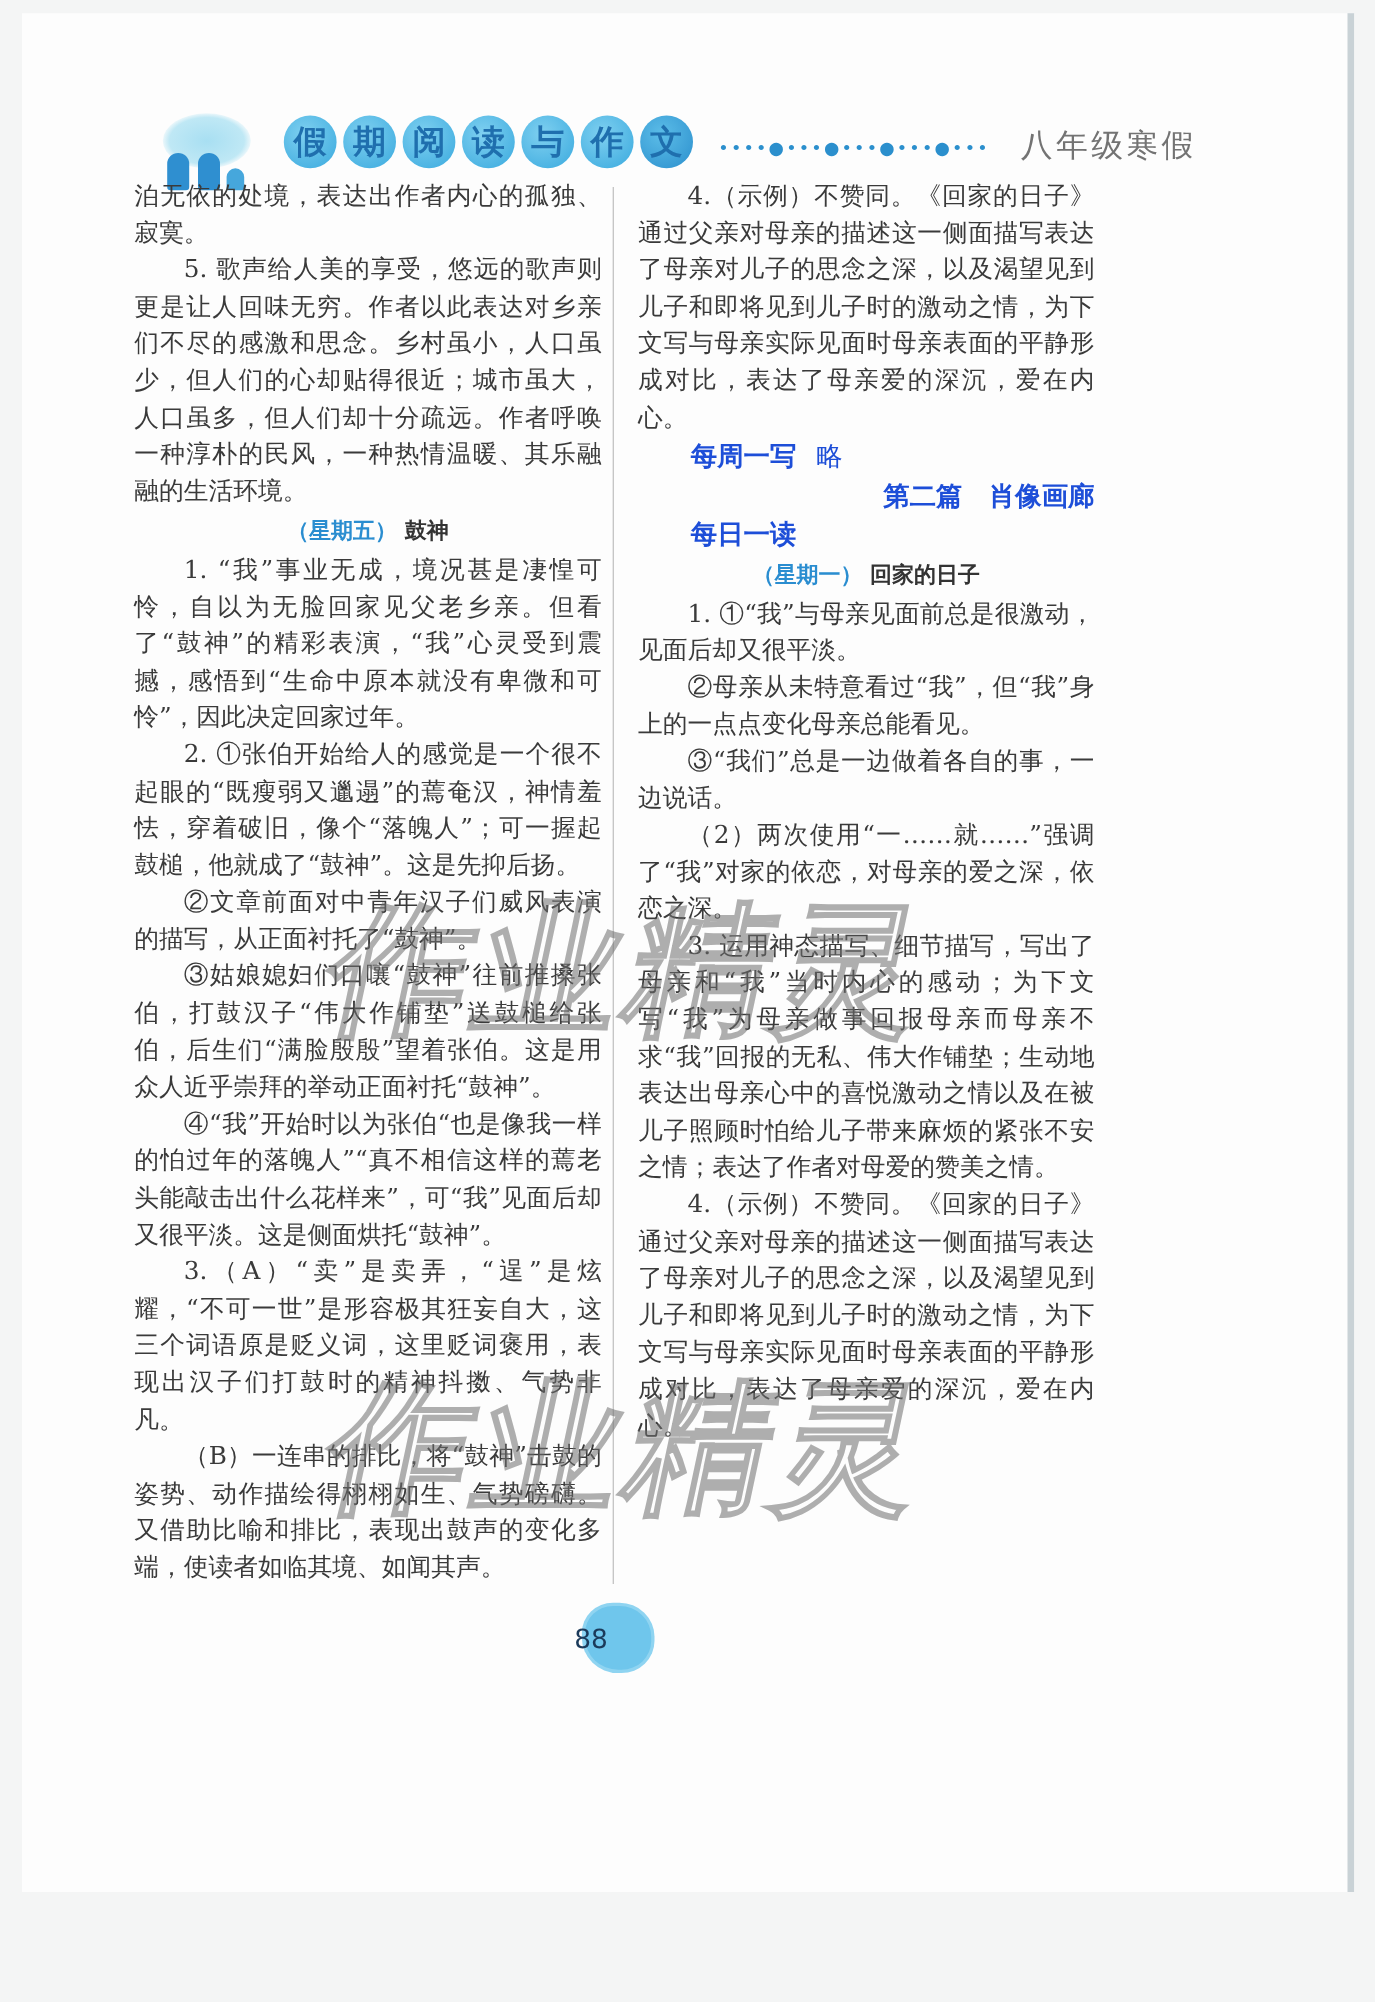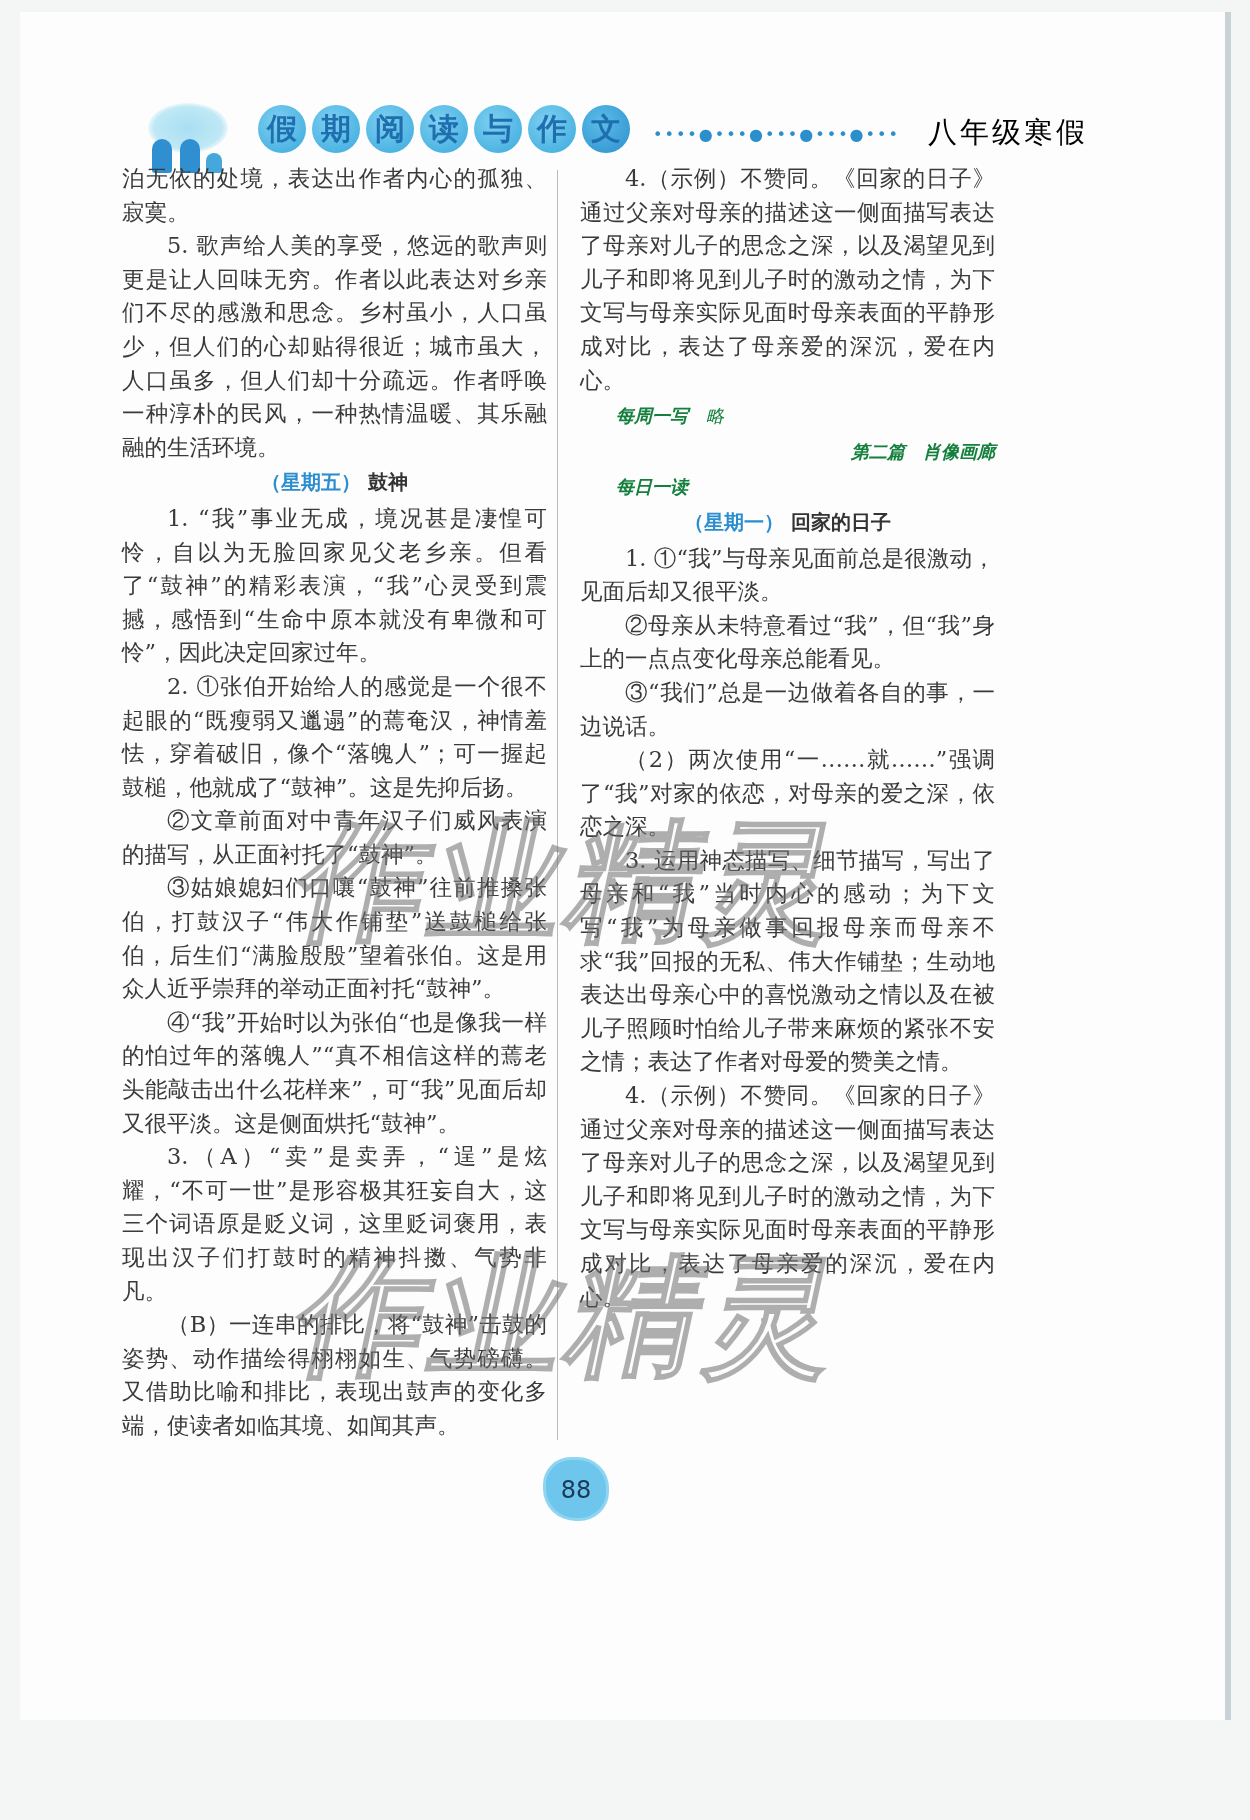--- a/index.html
+++ b/index.html
@@ -43,21 +43,21 @@
     font-family: "DejaVu Sans", sans-serif;
   }
   .circle.last { background: radial-gradient(circle at 40% 35%, #5cbde8, #2b8fcd); }
   .dots {
     position: absolute; left: 535px; top: 30px;
     color: #2b8fcd; font-size: 16px; letter-spacing: 2px;
     font-family: "DejaVu Sans", sans-serif;
   }
   .grade {
     position: absolute; left: 810px; top: 18px;
-    color: #000000; font-size: 29px; letter-spacing: 3px;
+    color: #737373; font-size: 29px; letter-spacing: 3px;
     font-family: "DejaVu Sans", sans-serif;
     text-align: right;
   }
   .col {
     position: absolute; top: 162px; width: 425px;
     font-size: 22.5px; line-height: 33.6px;
   }
   .col.left { left: 122px; }
   .col.right { left: 580px; width: 415px; }
   .divider {
@@ -66,36 +66,36 @@
   }
   .p { margin: 0; text-align: justify; text-align-last: left; }
   .ind { text-indent: 2em; }
   .sub {
     text-align: center; font-weight: bold;
     font-family: "DejaVu Sans", sans-serif; font-size: 20px; margin: 2px 0;
     color: #333;
   }
   .sub .day { color: #2a8dd0; }
   .heading {
-    font-family: "DejaVu Sans", sans-serif; font-weight: bold; font-size: 18px;
-    color: #15803d; margin: 2px 0; font-style: italic;
+    font-family: "DejaVu Sans", sans-serif; font-weight: bold; font-size: 24px;
+    color: #1d4ed8; margin: 2px 0;
   }
   .heading.ind1 { padding-left: 2em; }
   .heading.center { text-align: right; }
   .heading .aside { font-weight: normal; font-family: "DejaVu Serif", serif; margin-left: 18px; }
   .watermark {
     position: absolute; font-family: "DejaVu Sans", sans-serif;
     font-size: 130px; font-weight: bold; color: transparent;
     -webkit-text-stroke: 1.5px rgba(110,110,110,0.55);
     transform: skewX(-12deg); letter-spacing: 6px; white-space: nowrap;
     pointer-events: none;
   }
   .page-num {
-    position: absolute; left: 536px; top: 1460px; width: 80px; height: 60px;
-    display: flex; align-items: center; justify-content: center;
+    position: absolute; left: 522px; top: 1460px; width: 80px; height: 60px;
+    display: flex; align-items: center; justify-content: flex-start;
   }
   .flower {
     position: absolute; left: 10px; top: 0; width: 60px; height: 58px;
     background: #6fc6ec; border-radius: 42% 48% 45% 50%;
     box-shadow: 0 0 0 3px #8fd4f1;
   }
   .page-num span {
     position: relative; font-family: "DejaVu Sans", sans-serif; font-size: 24px; color: #1b3a5a;
   }
 </style>

